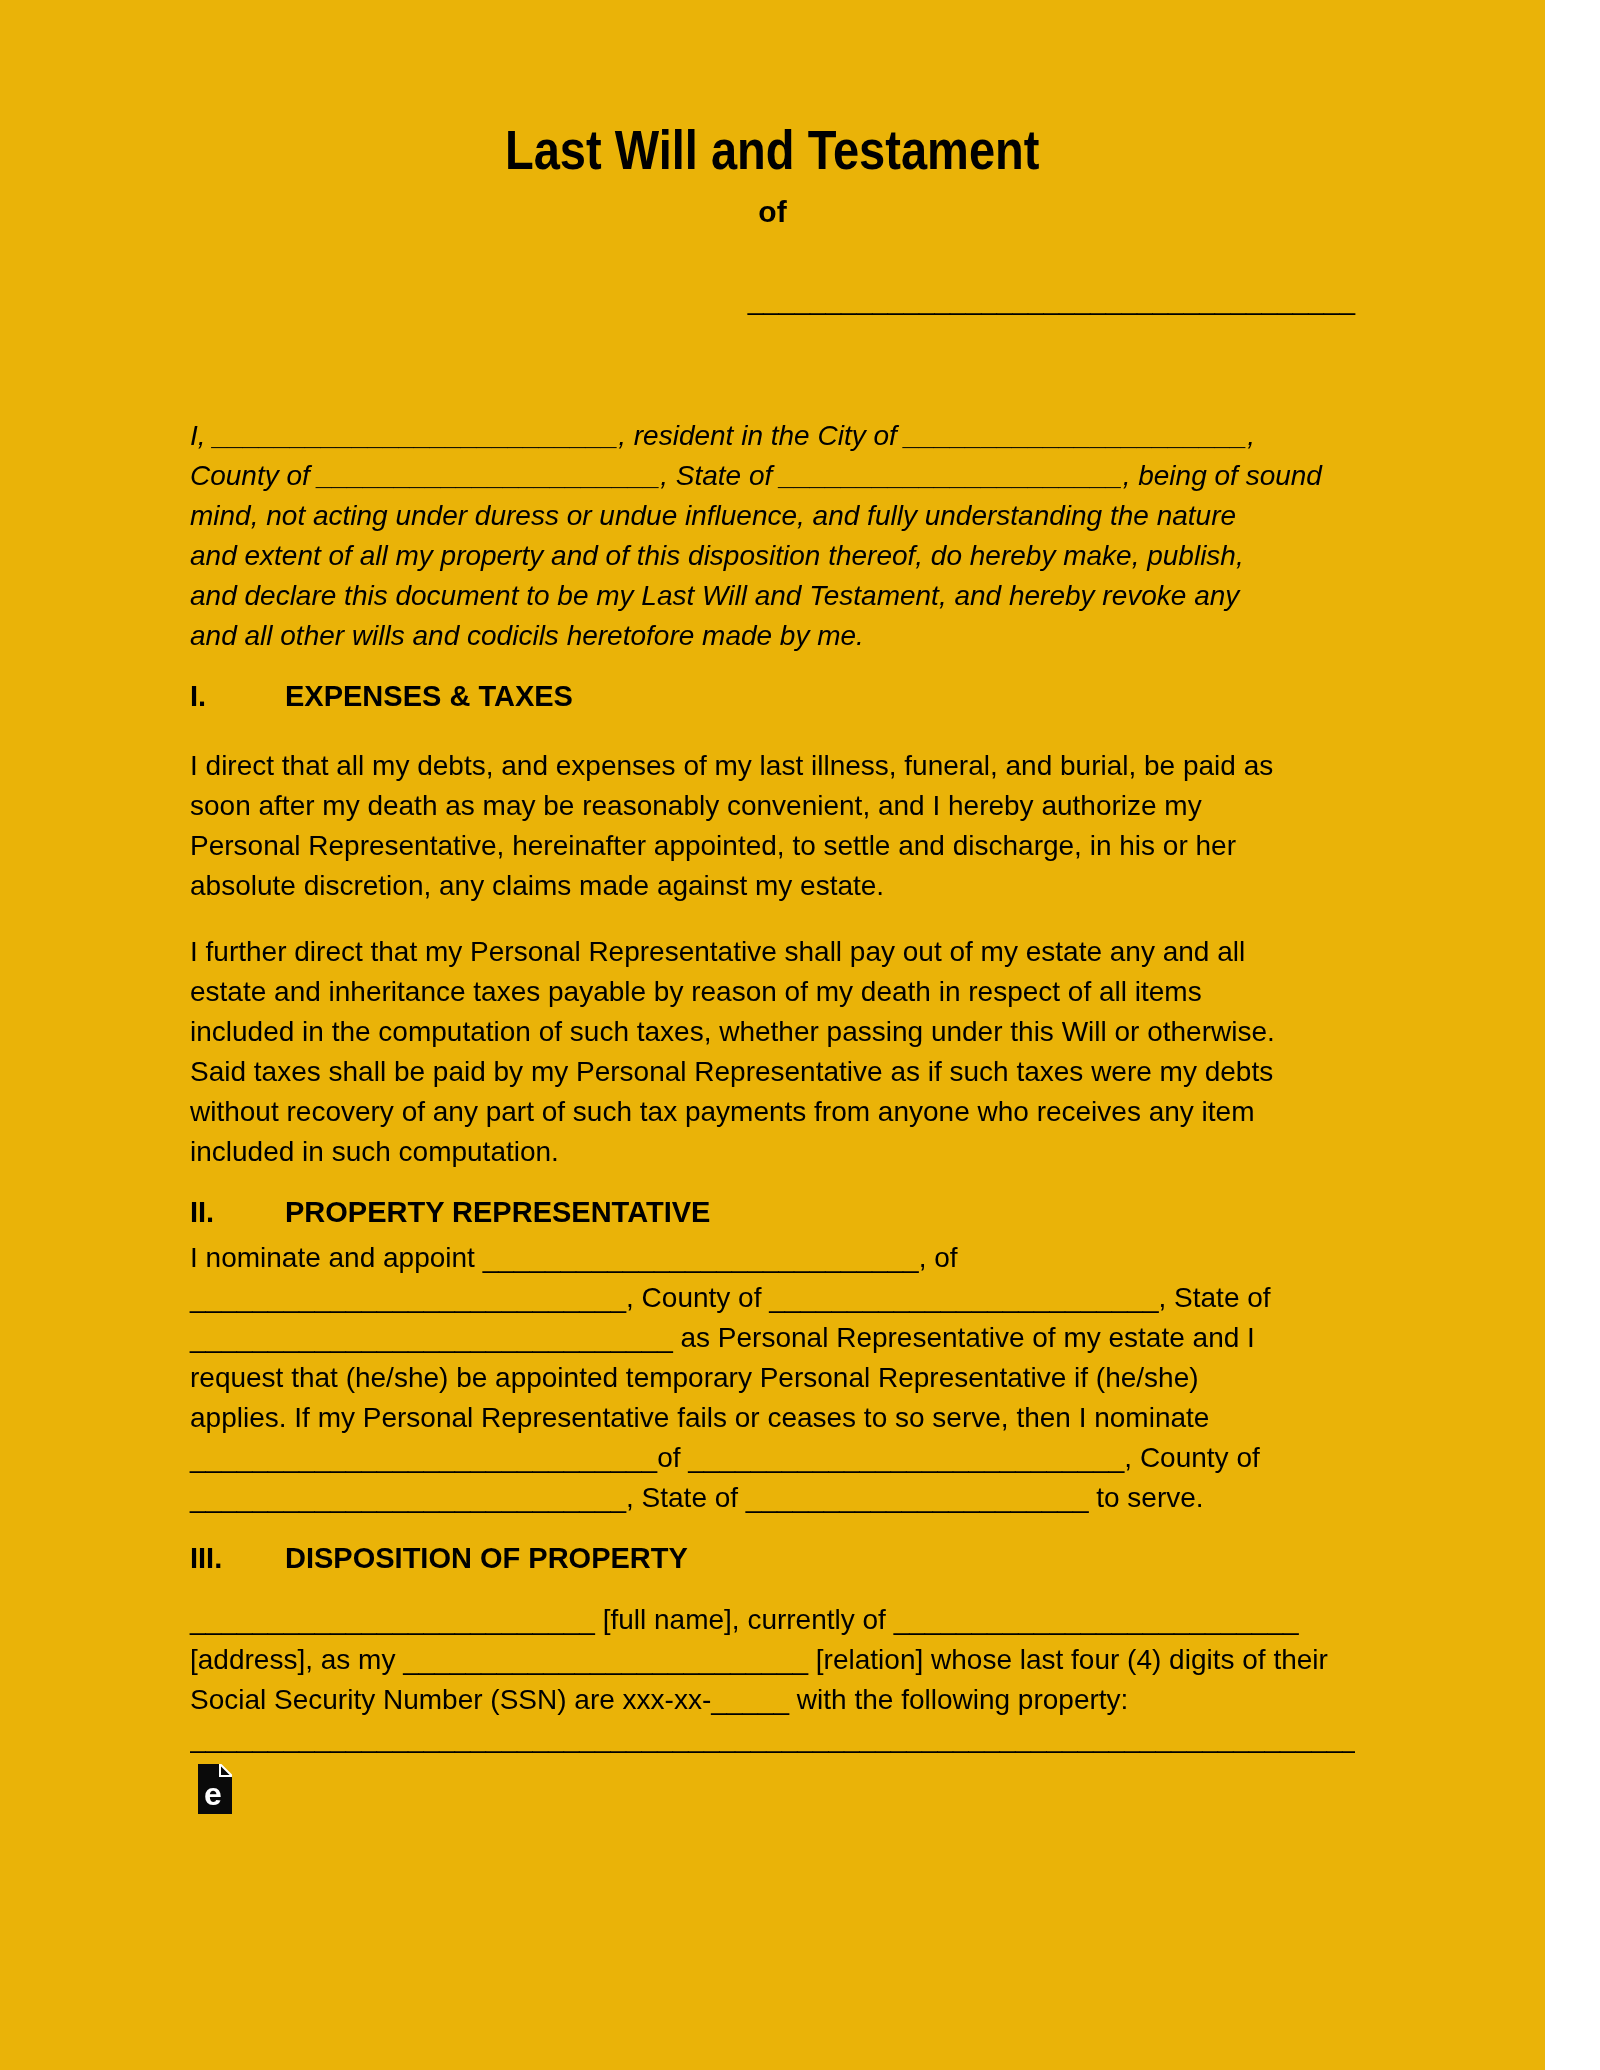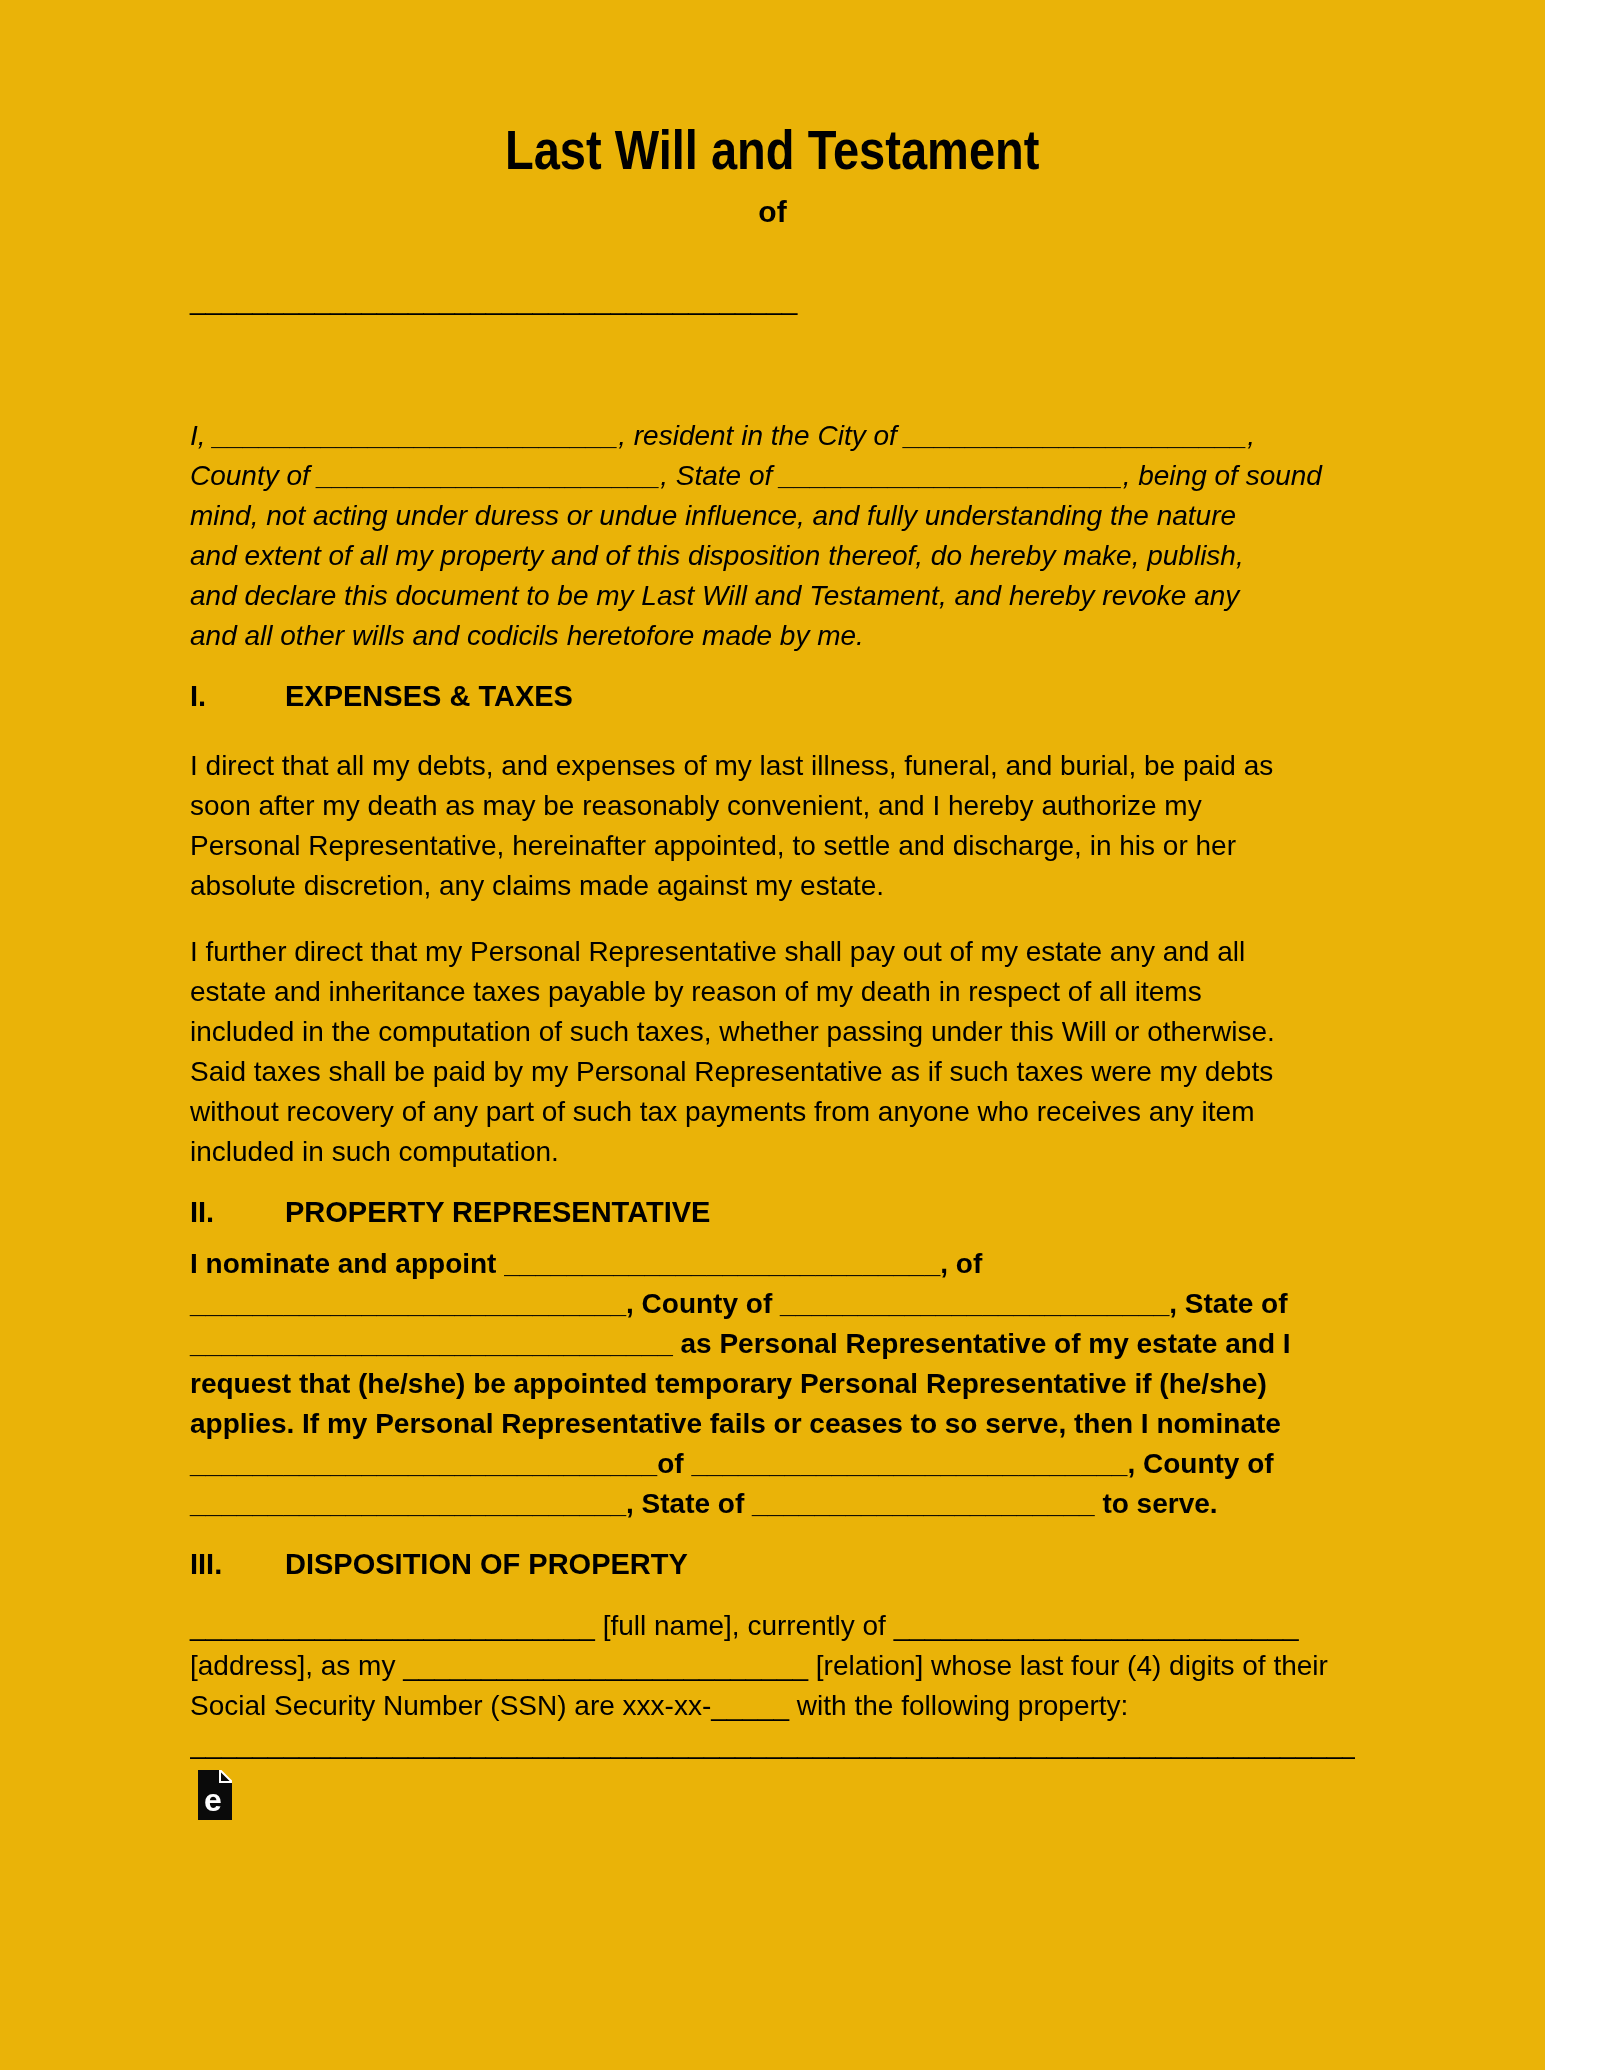--- a/index.html
+++ b/index.html
@@ -31,21 +31,21 @@
     transform-origin: 50% 50%;
   }
   .doc-subtitle {
     text-align: center;
     font-weight: bold;
     font-size: 30px;
     line-height: 36px;
     margin-top: 12px;
   }
   .name-blank {
-    text-align: left;
+    text-align: right;
     font-size: 28px;
     line-height: 40px;
     margin-top: 50px;
     white-space: nowrap;
   }
   .para {
     font-size: 28px;
     line-height: 40px;
     white-space: pre-line;
     margin: 0;
@@ -70,21 +70,21 @@
   .bene-label sup {
     font-size: 17px;
     line-height: 0;
     vertical-align: super;
   }
   .bene-word { margin-left: 8px; }
   .mt-96 { margin-top: 96px; font-style: italic; }
   .mt-30 { margin-top: 30px; }
   .mt-26 { margin-top: 26px; }
   .mt-22 { margin-top: 22px; }
-  .mt-10 { margin-top: 12px; font-weight: bold; }
+  .mt-10 { margin-top: 6px; }
   .property-line {
     font-size: 28px;
     line-height: 36px;
     margin-top: 0;
     white-space: nowrap;
     overflow: hidden;
   }
   .footer-logo {
     margin-top: 8px;
     margin-left: 8px;

